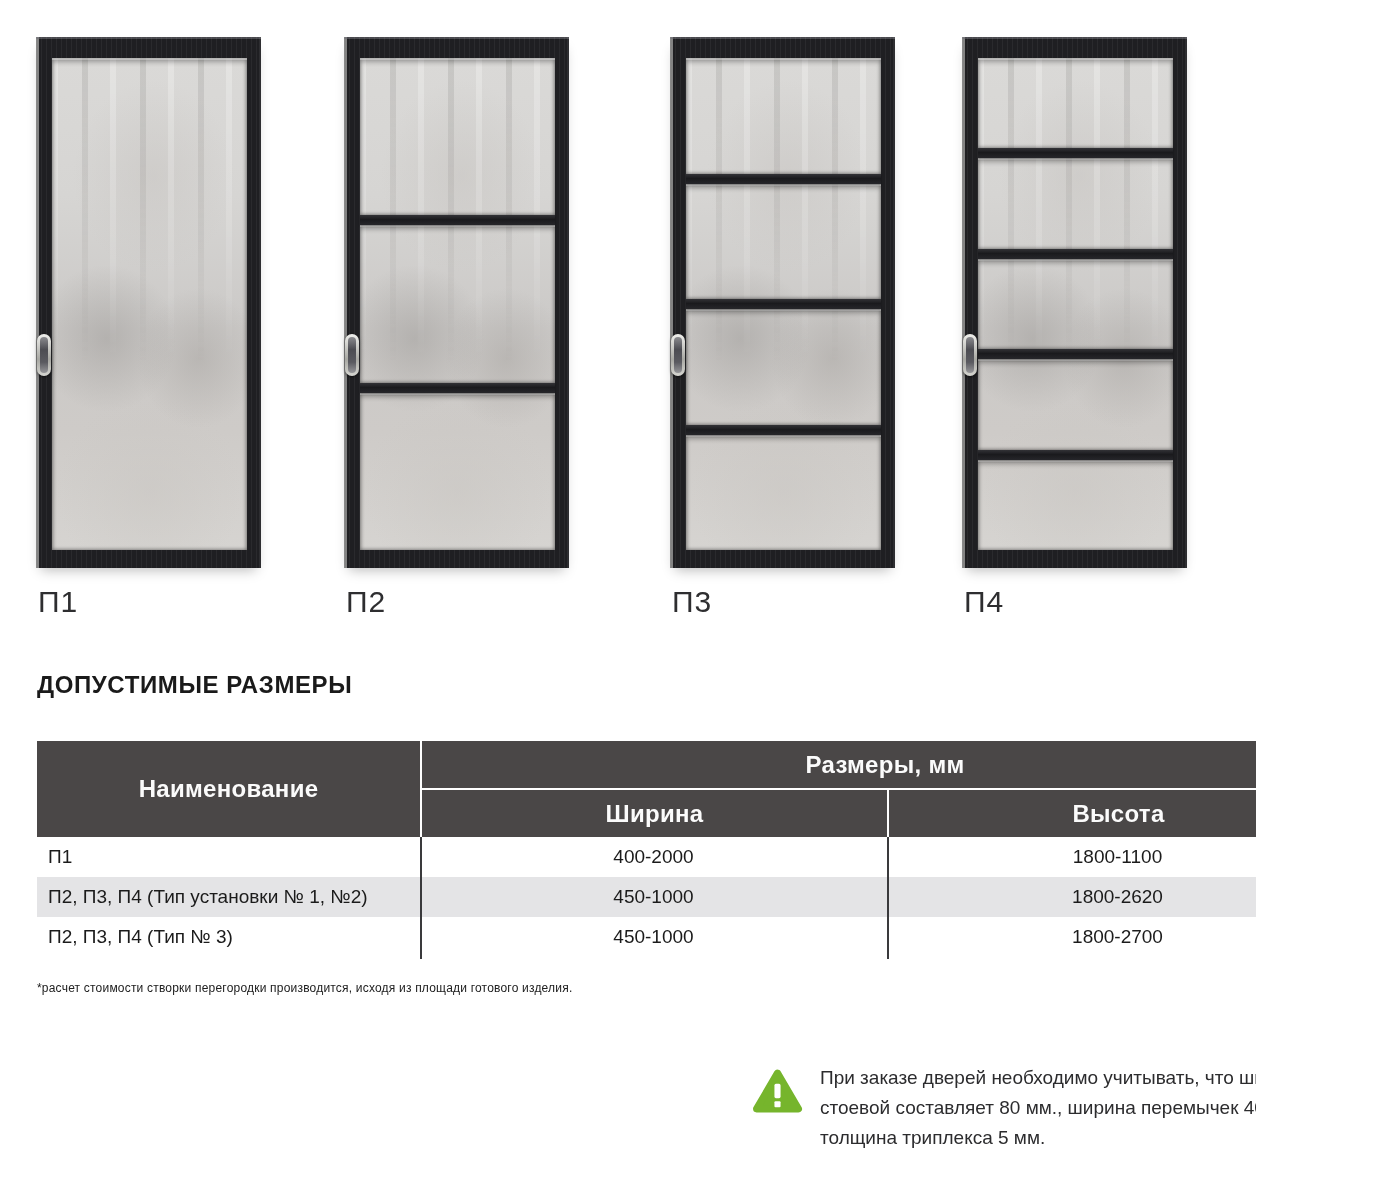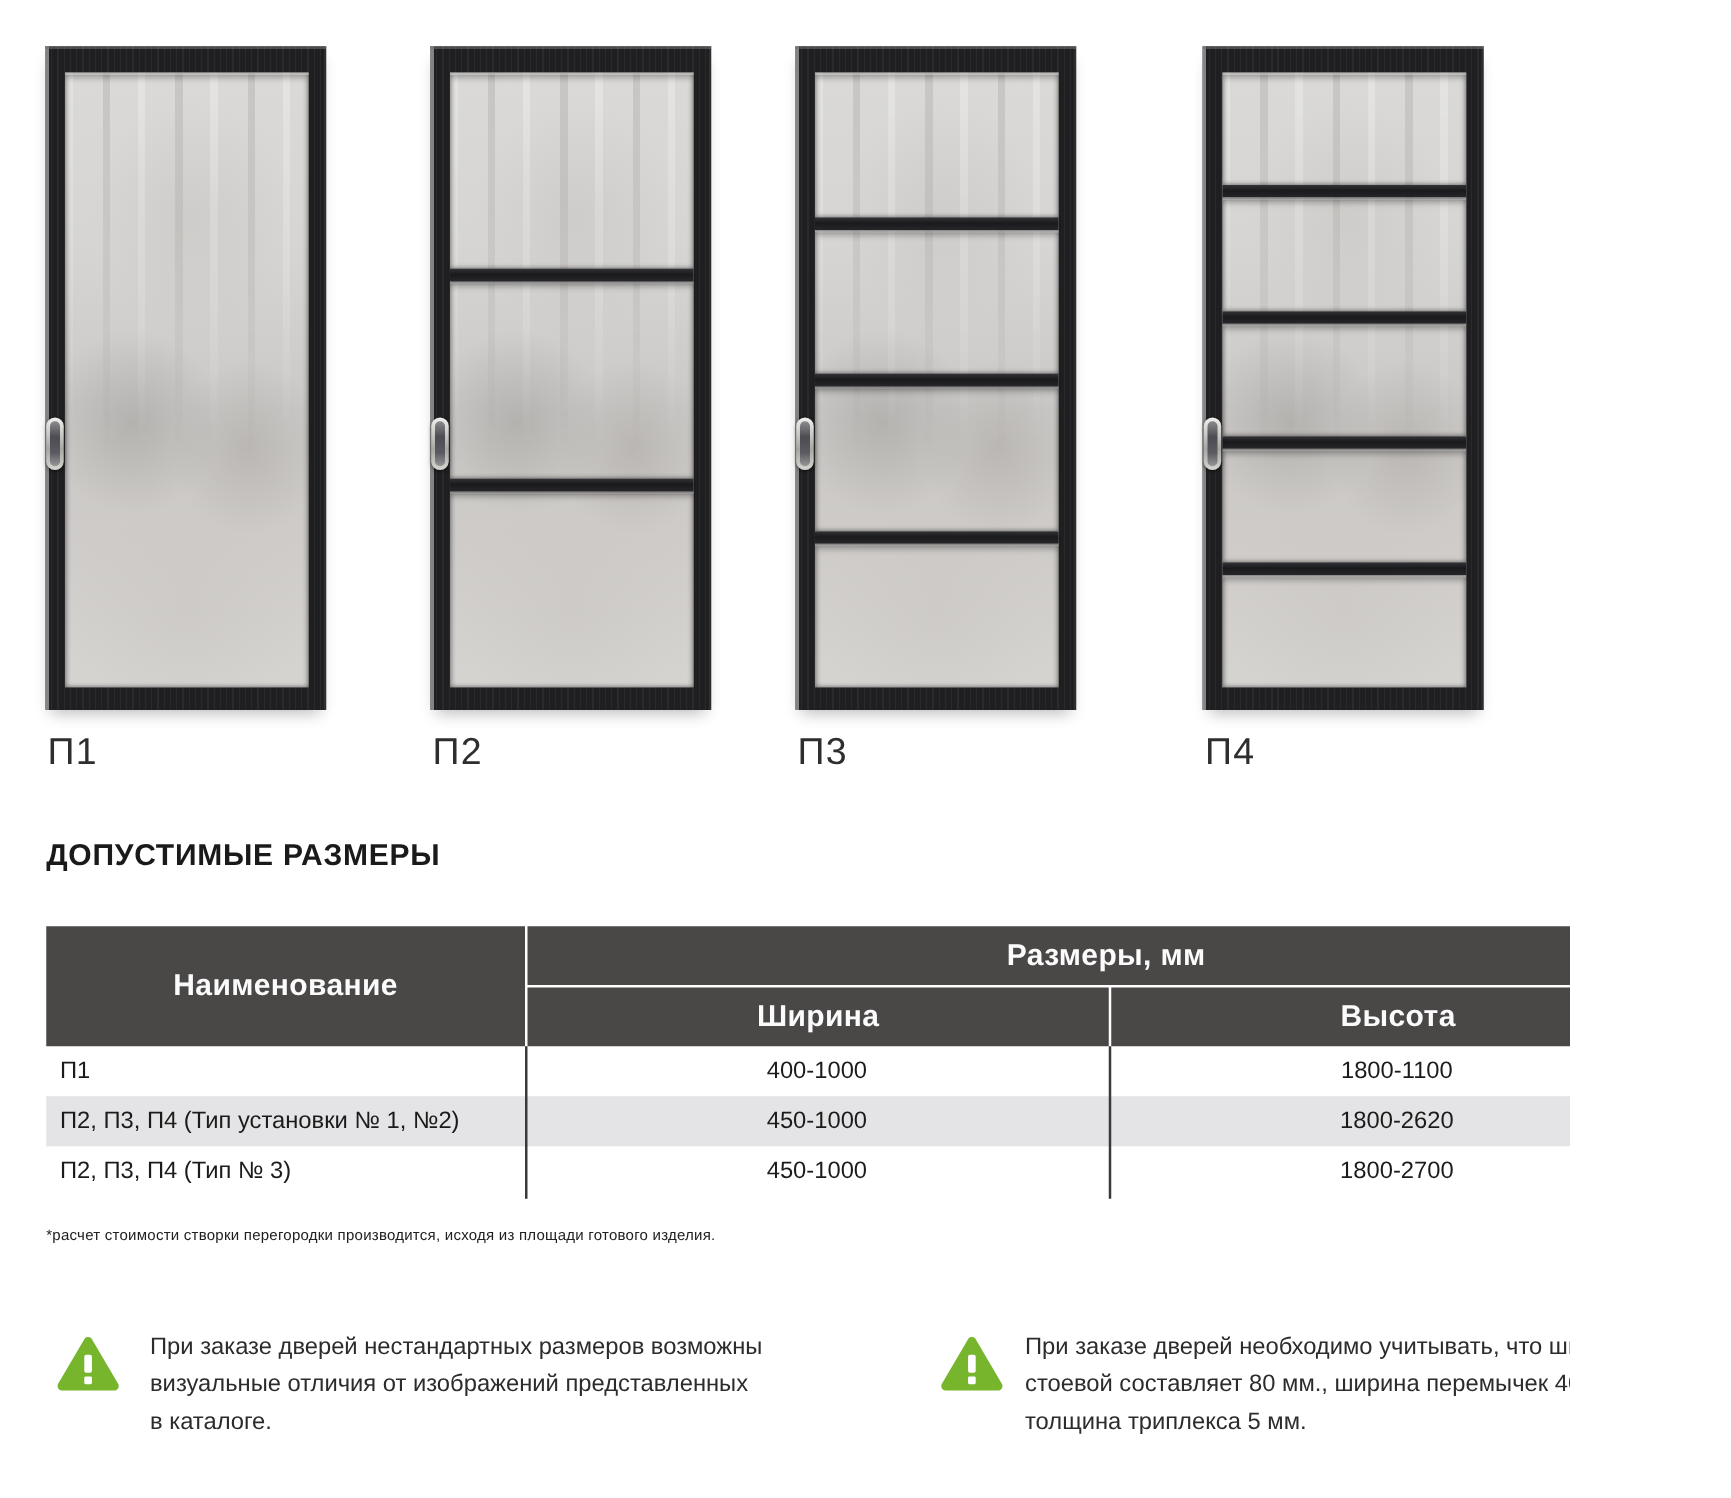--- a/index.html
+++ b/index.html
@@ -1,21 +1,21 @@
 <!DOCTYPE html>
 <html lang="ru"><head>
 <meta charset="utf-8">
 <style>
   html,body{margin:0;padding:0;}
   body{background:#ffffff;font-family:"Liberation Sans",sans-serif;}
   .page{position:relative;width:1256px;height:1198px;background:#ffffff;overflow:hidden;}
 
   
   .door-fig{position:absolute;top:37px;width:225px;margin:0;}
-  .fig-1{left:36px}.fig-2{left:344px}.fig-3{left:636px}.fig-4{left:962px}
+  .fig-1{left:36px}.fig-2{left:344px}.fig-3{left:670px}.fig-4{left:962px}
 
   .door{
     position:relative;width:225px;height:531px;
     background-color:#1f1f22;
     background-image:
       repeating-linear-gradient(90deg, rgba(255,255,255,0.05) 0 1px, rgba(255,255,255,0) 1px 5px),
       linear-gradient(180deg, rgba(110,110,116,0.55) 0 2px, rgba(0,0,0,0) 2px),
       linear-gradient(90deg, rgba(185,185,183,0.65) 0 3px, rgba(0,0,0,0) 3px);
     box-shadow:0 7px 12px -5px rgba(0,0,0,0.28), inset -2px 0 0 rgba(255,255,255,0.07);
   }
@@ -171,50 +171,40 @@
   <h2 class="section-title">ДОПУСТИМЫЕ РАЗМЕРЫ</h2>
 
   <div class="size-table">
     <div class="th th-name">Наименование</div>
     <div class="th th-sizes">Размеры, мм</div>
     <div class="th th-width">Ширина</div>
     <div class="th th-height">Высота</div>
     <div class="rows" id="table-rows">
         <div class="tr">
           <div class="td td-name">П1</div>
-          <div class="td td-width">400-1000</div>
+          <div class="td td-width">400-2000</div>
           <div class="td td-height">1800-1100</div>
         </div>
         <div class="tr">
           <div class="td td-name">П2, П3, П4 (Тип установки № 1, №2)</div>
           <div class="td td-width">450-1000</div>
           <div class="td td-height">1800-2620</div>
         </div>
         <div class="tr">
           <div class="td td-name">П2, П3, П4 (Тип № 3)</div>
           <div class="td td-width">450-1000</div>
           <div class="td td-height">1800-2700</div>
         </div>
       </div>
     <div class="vline vline-1"></div>
     <div class="vline vline-2"></div>
   </div>
 
   <p class="footnote">*расчет стоимости створки перегородки производится, исходя из площади готового изделия.</p>
 
-  <div class="note note-1">
-    <svg class="warn-svg" viewBox="0 0 100 92" aria-hidden="true">
-      <path class="warn-tri" d="M50 10 L91 80 L9 80 Z"></path>
-      <rect class="warn-mark" x="44" y="31" width="12" height="28" rx="3"></rect>
-      <rect class="warn-mark" x="44" y="65" width="12" height="12" rx="2"></rect>
-    </svg>
-    <p>При заказе дверей нестандартных размеров возможны
-визуальные отличия от изображений представленных
-в каталоге.</p>
-  </div>
   <div class="note note-2">
     <svg class="warn-svg" viewBox="0 0 100 92" aria-hidden="true">
       <path class="warn-tri" d="M50 10 L91 80 L9 80 Z"></path>
       <rect class="warn-mark" x="44" y="31" width="12" height="28" rx="3"></rect>
       <rect class="warn-mark" x="44" y="65" width="12" height="12" rx="2"></rect>
     </svg>
     <p>При заказе дверей необходимо учитывать, что ширина
 стоевой составляет 80 мм., ширина перемычек 40 мм.,
 толщина триплекса 5 мм.</p>
   </div>

